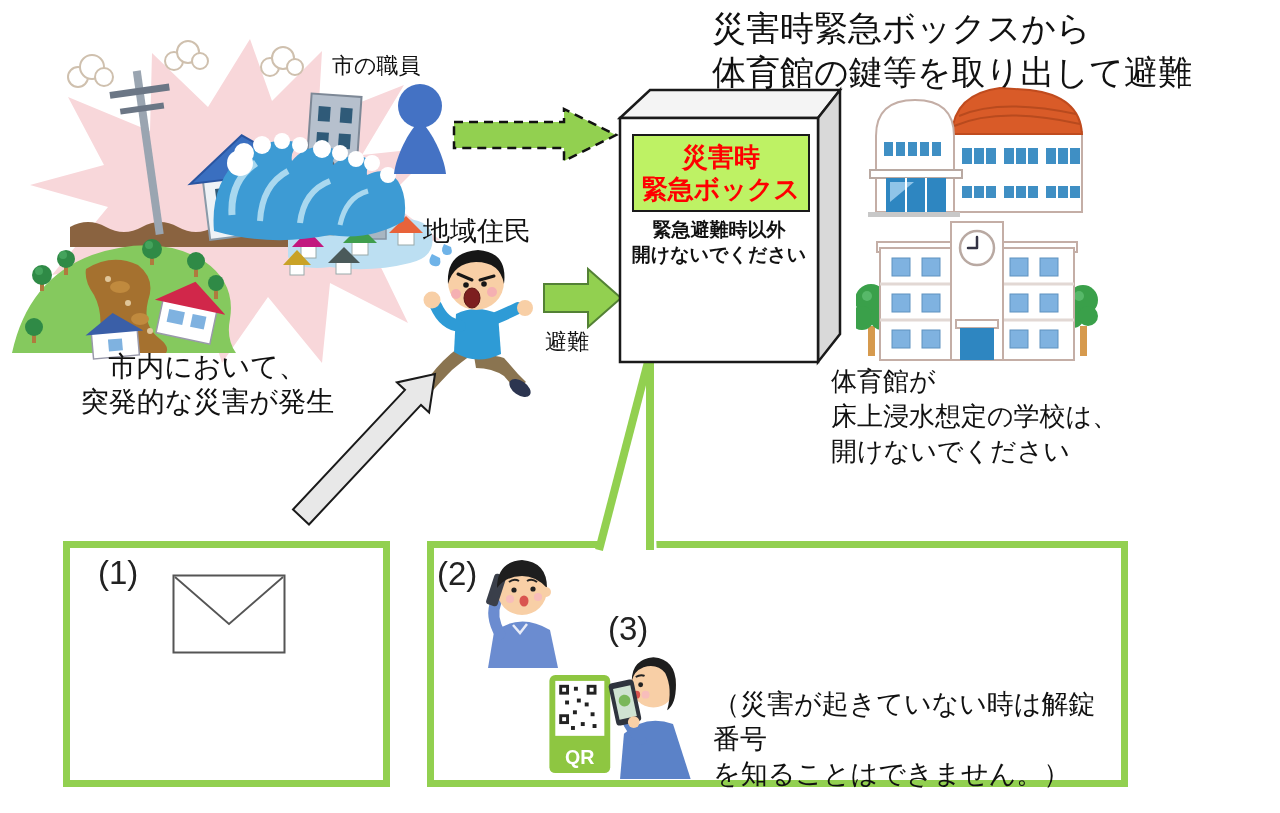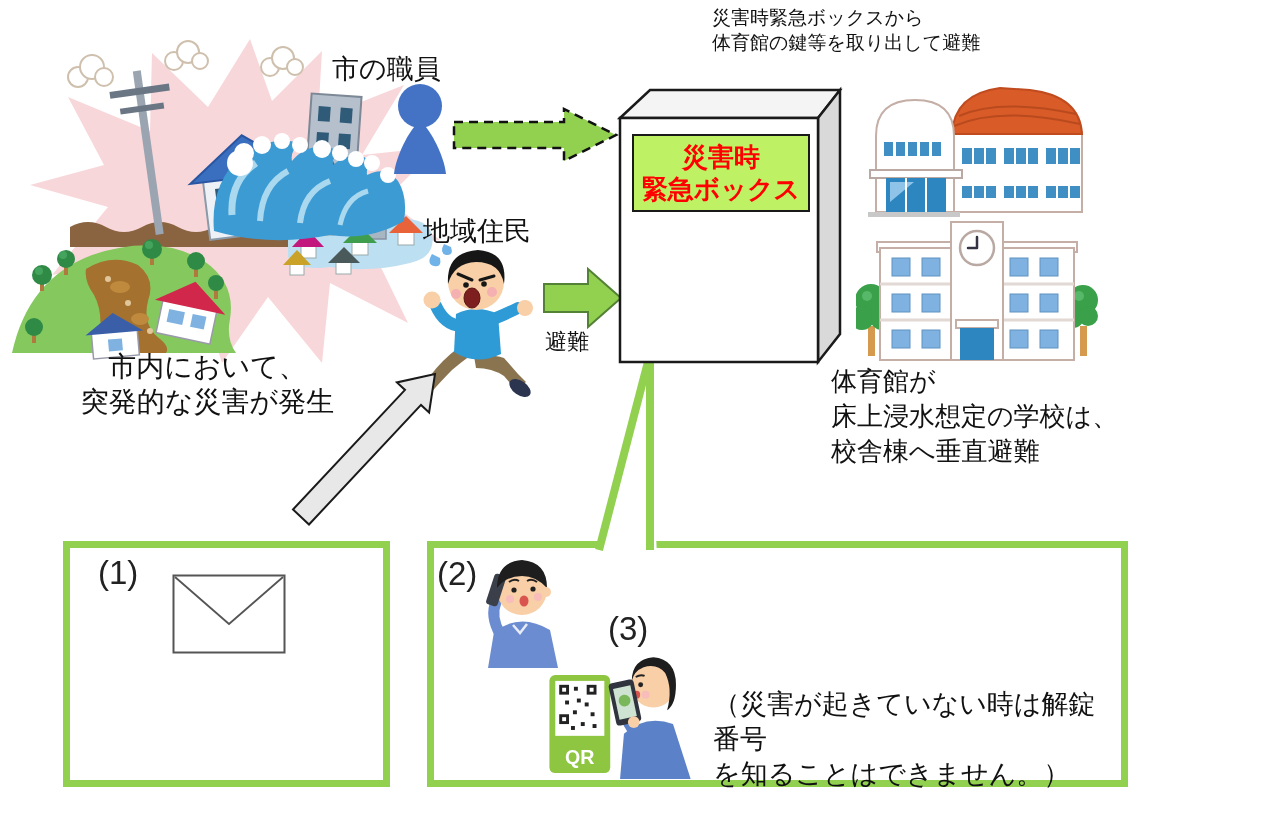--- a/index.html
+++ b/index.html
@@ -144,21 +144,21 @@
         <path d="M152,272 L188,246 L224,272 Z" fill="#d1274a"></path>
         <rect x="168" y="278" width="16" height="13" fill="#7fb2e0"></rect>
         <rect x="192" y="278" width="14" height="13" fill="#7fb2e0"></rect>
       </g>
     </g>
   </svg>
 
   <div class="t center" style="left:50px;top:349px;width:315px;font-size:28px;line-height:1.25;">市内において、
 突発的な災害が発生</div>
 
-  <div class="t" style="left:332px;top:52px;font-size:27px;">市の職員</div>
+  <div class="t" style="left:332px;top:52px;font-size:22px;">市の職員</div>
 
   <svg class="abs" style="left:392px;top:82px;" width="56" height="92" viewBox="0 0 56 92">
     <circle cx="28" cy="24" r="22" fill="#4472c4"></circle>
     <path d="M28,38 C40,50 52,74 54,92 L2,92 C4,74 16,50 28,38 Z" fill="#4472c4"></path>
   </svg>
 
 
   <svg class="abs" style="left:452px;top:106px;" width="168" height="58" viewBox="0 0 168 58">
     <path d="M2,16 L112,16 L112,3 L164,29 L112,55 L112,42 L2,42 Z" fill="#92d050" stroke="#111" stroke-width="2.5" stroke-dasharray="9,6"></path>
   </svg>
@@ -185,21 +185,21 @@
     <ellipse cx="68" cy="60" rx="8" ry="10" fill="#7d1f1f" stroke="#5a1414"></ellipse>
     <circle cx="52" cy="56" r="5" fill="#f5aab4" opacity="0.85"></circle>
     <circle cx="88" cy="54" r="5" fill="#f5aab4" opacity="0.85"></circle>
   </svg>
 
   <svg class="abs" style="left:542px;top:266px;" width="82" height="64" viewBox="0 0 82 64">
     <path d="M2,18 L46,18 L46,3 L79,32 L46,61 L46,46 L2,46 Z" fill="#92d050" stroke="#538135" stroke-width="2"></path>
   </svg>
   <div class="t" style="left:545px;top:328px;font-size:22px;">避難</div>
 
-  <div class="t" style="left:712px;top:6px;font-size:19px;line-height:1.3;">災害時緊急ボックスから
+  <div class="t" style="left:712px;top:6px;font-size:34px;line-height:1.3;">災害時緊急ボックスから
 体育館の鍵等を取り出して避難</div>
 
   <div class="panel" style="left:63px;top:541px;width:313px;height:232px;">
     <div class="t" style="left:28px;top:4px;font-size:33px;color:#222;">(1)</div>
     <svg class="abs" style="left:102px;top:26px;" width="114" height="80" viewBox="0 0 114 80">
       <rect x="1.5" y="1.5" width="111" height="77" fill="#fff" stroke="#555" stroke-width="2"></rect>
       <path d="M3,3 L57,50 L111,3" stroke="#555" stroke-width="1.8" fill="none"></path>
     </svg>
   </div>
 
@@ -269,20 +269,22 @@
     <path d="M95,6 L95,198" stroke="#92d050" stroke-width="8" fill="none"></path>
   </svg>
 
   <svg class="abs" style="left:610px;top:84px;" width="238" height="282" viewBox="0 0 238 282">
     <path d="M10,34 L40,6 L230,6 L208,34 Z" fill="#f4f4f4" stroke="#1a1a1a" stroke-width="2.5"></path>
     <path d="M208,34 L230,6 L230,250 L208,278 Z" fill="#d9d9d9" stroke="#1a1a1a" stroke-width="2.5"></path>
     <rect x="10" y="34" width="198" height="244" fill="#ffffff" stroke="#1a1a1a" stroke-width="2.5"></rect>
   </svg>
   <div class="boxtitle" style="left:632px;top:134px;width:174px;height:74px;font-size:26px;">災害時
 緊急ボックス</div>
+  <div class="boxwarn" style="left:622px;top:218px;width:194px;font-size:19px;">緊急避難時以外
+開けないでください</div>
 
   <svg class="abs" style="left:860px;top:74px;" width="226" height="144" viewBox="0 0 226 144">
     <rect x="92" y="58" width="130" height="80" fill="#fff" stroke="#c4aea6" stroke-width="2"></rect>
     <path d="M92,60 Q94,20 140,14 L170,16 Q220,22 222,60 Z" fill="#d95b28" stroke="#c04b1e" stroke-width="2"></path>
     <path d="M99,42 Q140,24 216,40" stroke="#b84a1e" stroke-width="2" fill="none"></path>
     <path d="M94,52 Q140,32 220,50" stroke="#b84a1e" stroke-width="2" fill="none"></path>
     <g fill="#3f8fc4">
       <rect x="102" y="74" width="10" height="16"></rect>
         <rect x="114" y="74" width="10" height="16"></rect>
         <rect x="126" y="74" width="10" height="16"></rect>
@@ -353,19 +355,19 @@
     </g>
     <rect x="95" y="8" width="52" height="138" fill="#fff" stroke="#c4aea6" stroke-width="2"></rect>
     <circle cx="121" cy="34" r="17" fill="#fff" stroke="#b9a9a2" stroke-width="2.5"></circle>
     <path d="M121,34 L121,23 M121,34 L112,34" stroke="#334" stroke-width="2.5" stroke-linecap="round"></path>
     <rect x="100" y="106" width="42" height="8" fill="#fff" stroke="#c4aea6" stroke-width="2"></rect>
     <rect x="104" y="114" width="34" height="32" fill="#2e86c1"></rect>
   </svg>
 
   <div class="t" style="left:831px;top:364px;font-size:26px;line-height:1.35;">体育館が
 床上浸水想定の学校は、
-校舎棟へ垂直避難</div>
+開けないでください</div>
 
   <svg class="abs" style="left:283px;top:360px;" width="164" height="172" viewBox="0 0 164 172">
     <polygon points="26,164.5 138,44.9 146.1,52.4 152,14 113.9,22.4 122,29.9 10,149.5" fill="#e8e8e8" stroke="#1a1a1a" stroke-width="2"></polygon>
   </svg>
 
 </div>
 
 </body></html>

